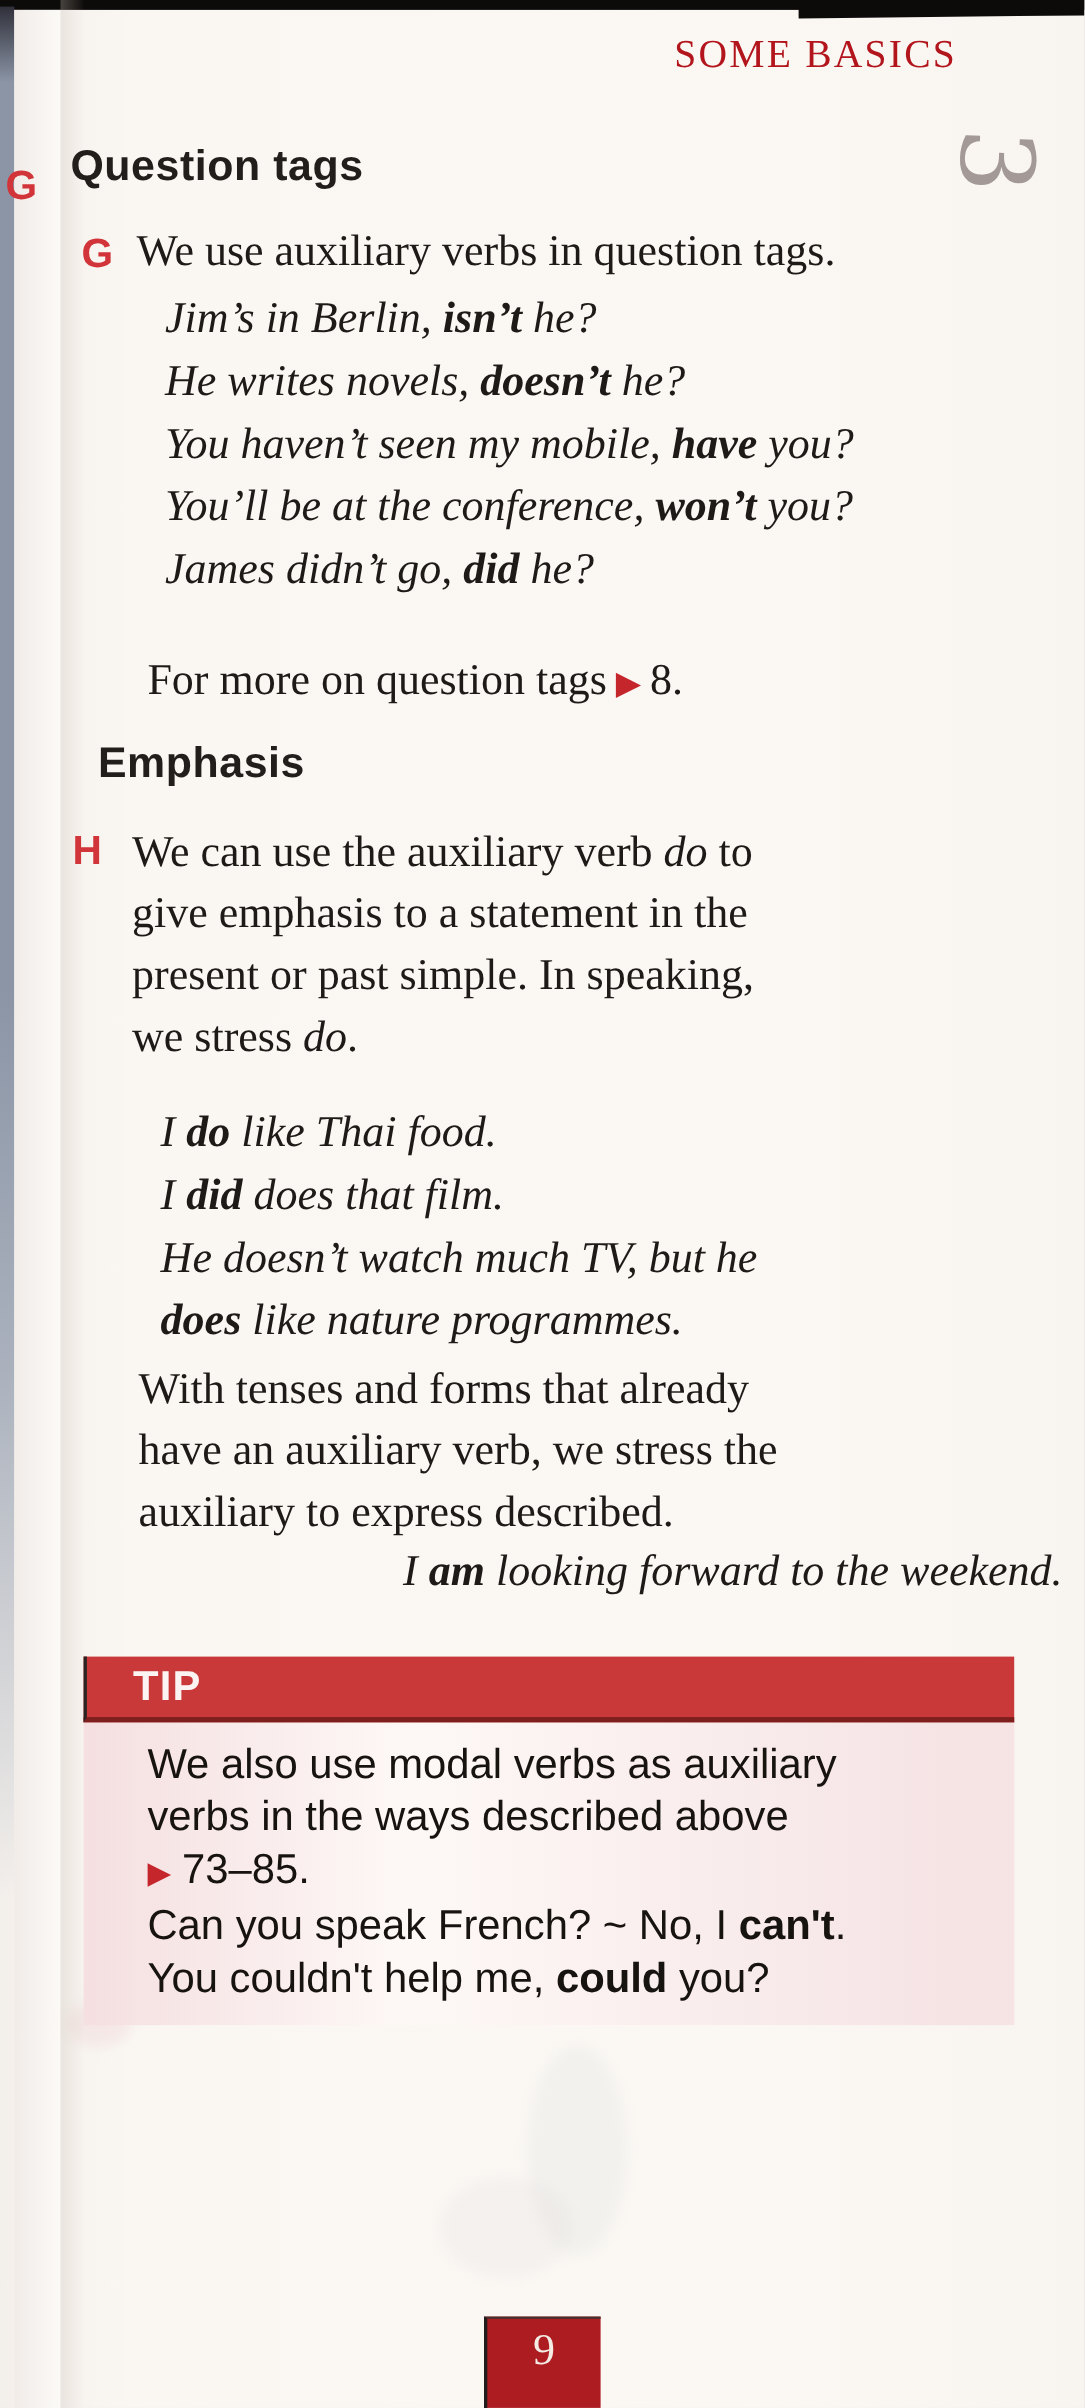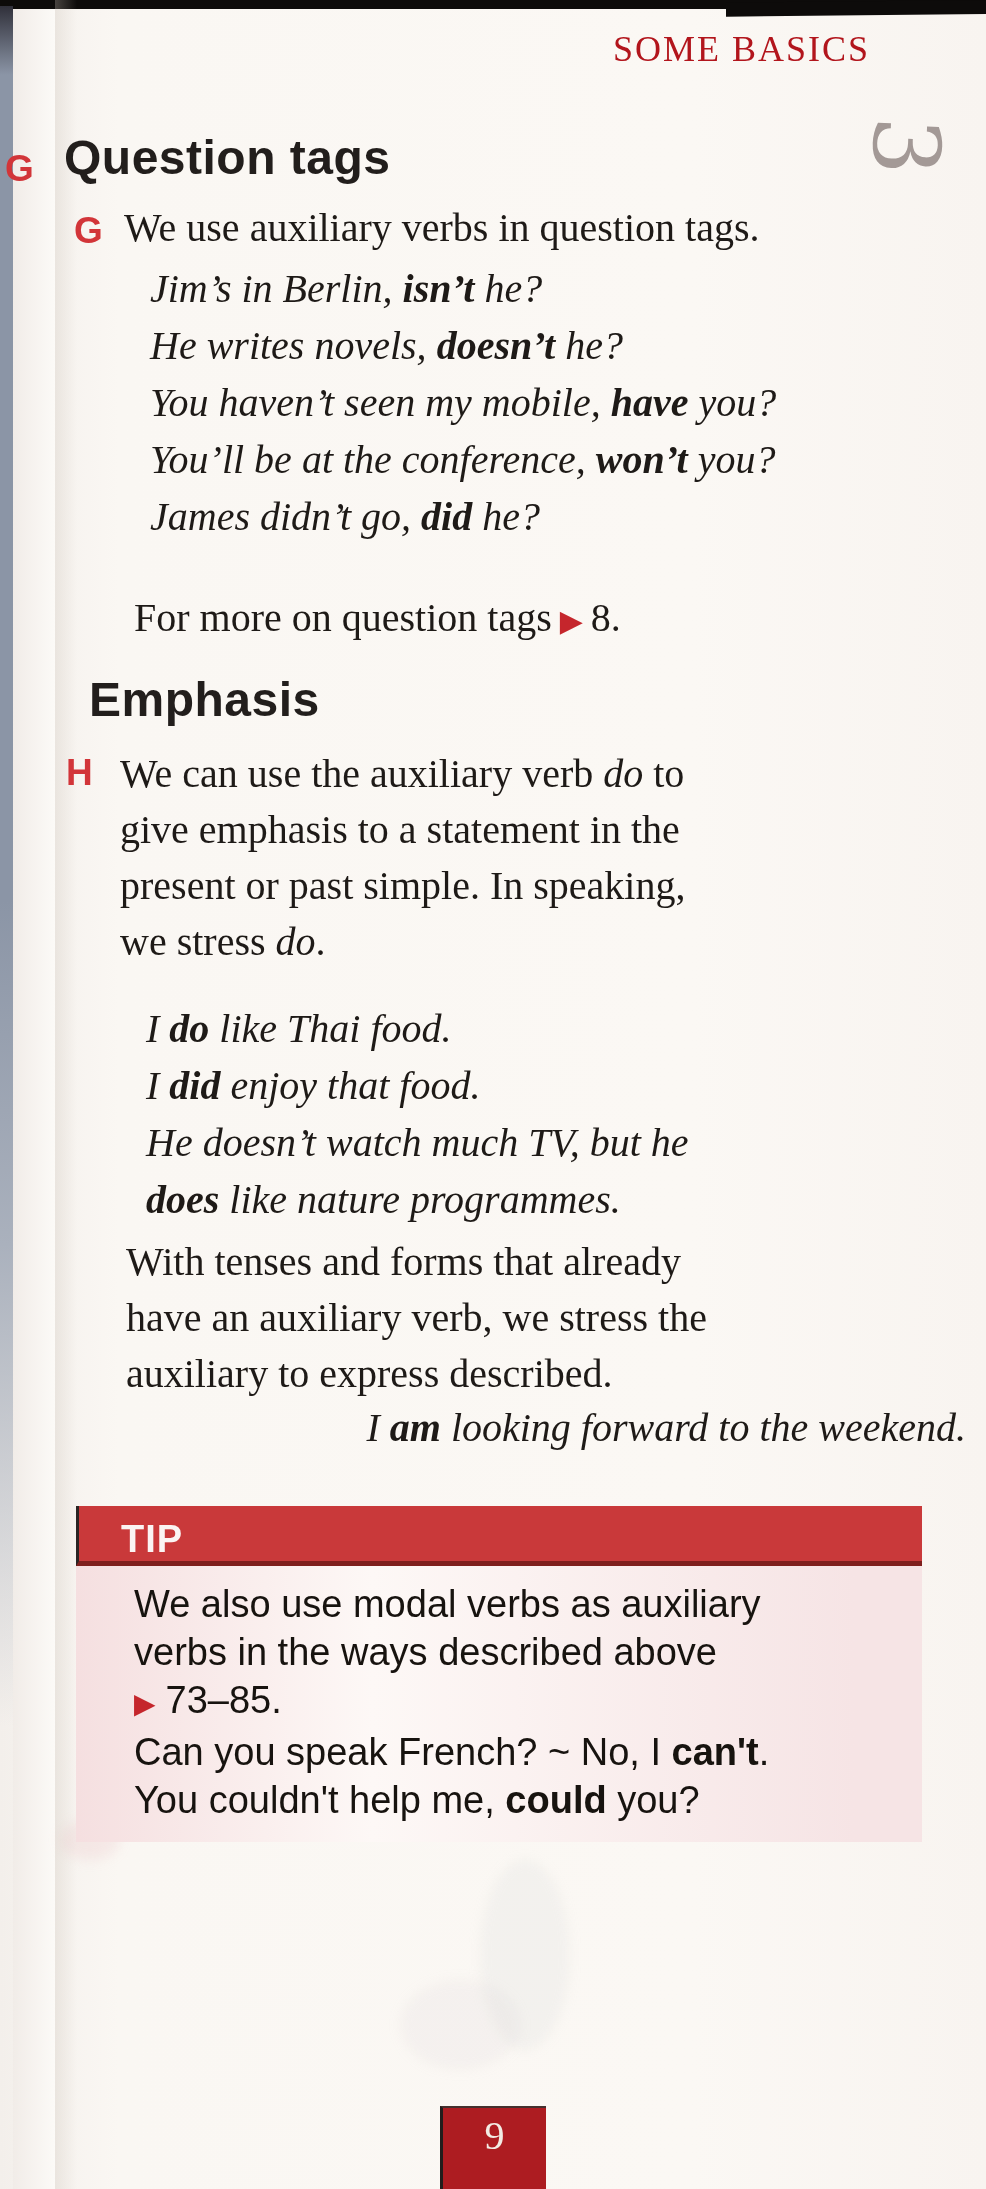--- a/index.html
+++ b/index.html
@@ -24,21 +24,21 @@
   .smudge.s3 { left:60px; top:1820px; width:60px; height:40px; background:rgba(225,170,175,0.18); }
 
   
   .running-header { position:absolute; top:28px; right:116px; font-size:36px; letter-spacing:2px; color:#b2151c;margin-left:28px; }
   .hand-mark { position:absolute; top:86px; right:38px; width:96px; height:120px;
     font-size:92px; color:#8e8380; opacity:.8; transform:rotate(92deg);
     font-family:"DejaVu Serif",serif; text-align:center; line-height:110px; }
 
   
   .section-heading { position:absolute; font-family:"Liberation Sans","DejaVu Sans",sans-serif;
-    font-weight:700; font-size:48px; color:#221e1c; letter-spacing:0.5px; }
+    font-weight:700; font-size:39px; color:#221e1c; letter-spacing:0.5px; }
   .h-qt { left:64px; top:130px; }
   .h-em { left:60px; top:672px;margin-left:29px; }
   .letter { position:absolute; font-family:"Liberation Sans","DejaVu Sans",sans-serif;
     font-weight:700; font-size:37px; color:#d23539; }
   .g-margin { left:5px; top:148px; }
   .g-para   { left:74px; top:210px; }
   .h-para   { left:66px; top:752px; }
 
   
   .serif-block { position:absolute; font-size:40px; line-height:56px; }
@@ -49,21 +49,21 @@
   .ex-em1 { left:146px; top:976px; width:800px; font-style:italic; line-height:57px;margin-top:24px; }
   .p-em2  { left:126px; top:1234px; width:800px; }
   .ex-em2 { left:146px; top:1400px; width:820px; font-style:italic;text-align:right; }
   .seg-b { font-weight:700; }
   .seg-i { font-style:italic; }
   .arrow-glyph { font-family:"DejaVu Sans",sans-serif; font-style:normal; color:#c5262c; font-size:30px; margin:0 8px; }
 
   
   .tip { position:absolute; left:76px; top:1506px; width:846px; }
   .tip-band { height:60px; background:#c9393a; border-bottom:5px solid #7e1f1d; border-left:3px solid #2a2423;
-    display:flex; align-items:flex-end; padding-left:42px; box-sizing:border-box; }
+    display:flex; align-items:center; padding-left:42px; box-sizing:border-box; }
   .tip-label { color:#fbf4f3; font-family:"Liberation Sans","DejaVu Sans",sans-serif; font-weight:700;
     font-size:38px; letter-spacing:1px; }
   .tip-body { background:linear-gradient(90deg,#f5dfe0 0%, #fdf8f6 35%, #f6e4e5 92%);
     padding:14px 18px 18px 58px; font-family:"Liberation Sans","DejaVu Sans",sans-serif;
     font-size:38px; line-height:48px; color:#17130f; }
   .tip-ex { }
   .tip-body .arrow-glyph { margin:0 10px 0 0; font-size:28px; }
 
   
   .page-num-box { position:absolute; left:440px; top:2106px; width:106px; height:83px;
@@ -111,21 +111,21 @@
 
   <div class="serif-block p-em1">
     <div><span>We can use the auxiliary verb </span><span class="seg-i">do</span><span> to</span></div>
     <div><span>give emphasis to a statement in the</span></div>
     <div><span>present or past simple. In speaking,</span></div>
     <div><span>we stress </span><span class="seg-i">do</span><span>.</span></div>
   </div>
 
   <div class="serif-block ex-em1">
     <div><span>I </span><span class="seg-b">do</span><span> like Thai food.</span></div>
-    <div><span>I </span><span class="seg-b">did</span><span> enjoy that food.</span></div>
+    <div><span>I </span><span class="seg-b">did</span><span> does that film.</span></div>
     <div><span>He doesn’t watch much TV, but he</span></div>
     <div><span class="seg-b">does</span><span> like nature programmes.</span></div>
   </div>
 
   <div class="serif-block p-em2">
     <div>With tenses and forms that already</div>
     <div>have an auxiliary verb, we stress the</div>
     <div>auxiliary to express described.</div>
   </div>
 

